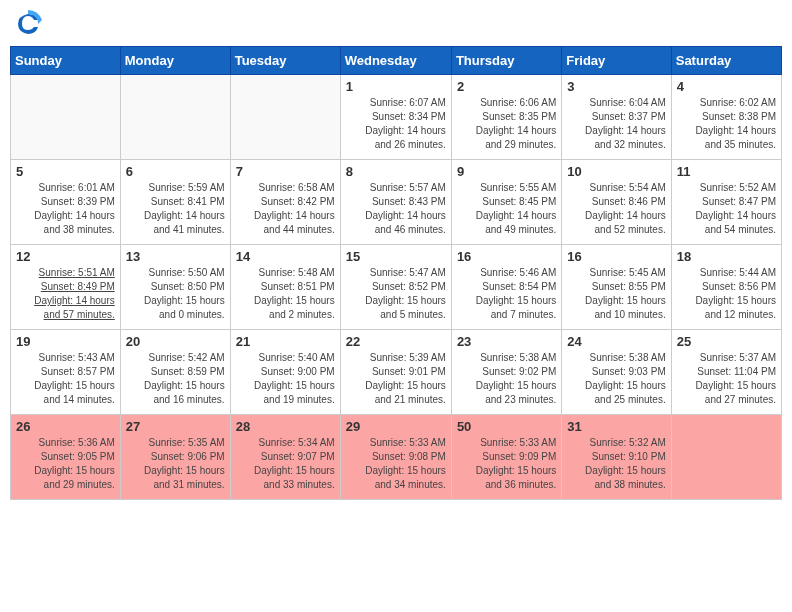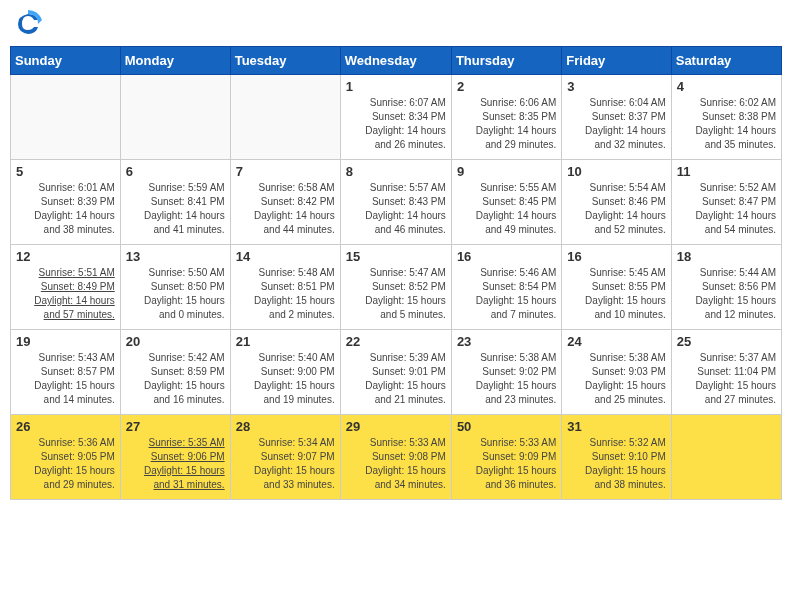--- a/index.html
+++ b/index.html
@@ -74,21 +74,21 @@
       font-size: 10.5px;
       color: #333;
       width: 113px;
       min-height: 80px;
       background: #fff;
     }
     .calendar td.empty {
       background: #f9f9f9;
     }
     .calendar td.last-row {
-      background: #fde047;
+      background: #fca5a5;
     }
     .day-number {
       font-size: 13px;
       font-weight: bold;
       color: #333;
       display: block;
       margin-bottom: 2px;
     }
     .day-info {
       font-size: 10px;
@@ -323,21 +323,21 @@
       <tr class="week-row last-row">
         <td class="last-row">
           <span class="day-number">26</span>
           <div class="day-info" style="white-space: pre-line;">Sunrise: 5:36 AM
 Sunset: 9:05 PM
 Daylight: 15 hours
 and 29 minutes.</div>
         </td>
         <td class="last-row">
           <span class="day-number">27</span>
-          <div class="day-info" style="white-space: pre-line; text-decoration: underline;">Sunrise: 5:35 AM
+          <div class="day-info" style="white-space: pre-line;">Sunrise: 5:35 AM
 Sunset: 9:06 PM
 Daylight: 15 hours
 and 31 minutes.</div>
         </td>
         <td class="last-row">
           <span class="day-number">28</span>
           <div class="day-info" style="white-space: pre-line;">Sunrise: 5:34 AM
 Sunset: 9:07 PM
 Daylight: 15 hours
 and 33 minutes.</div>

